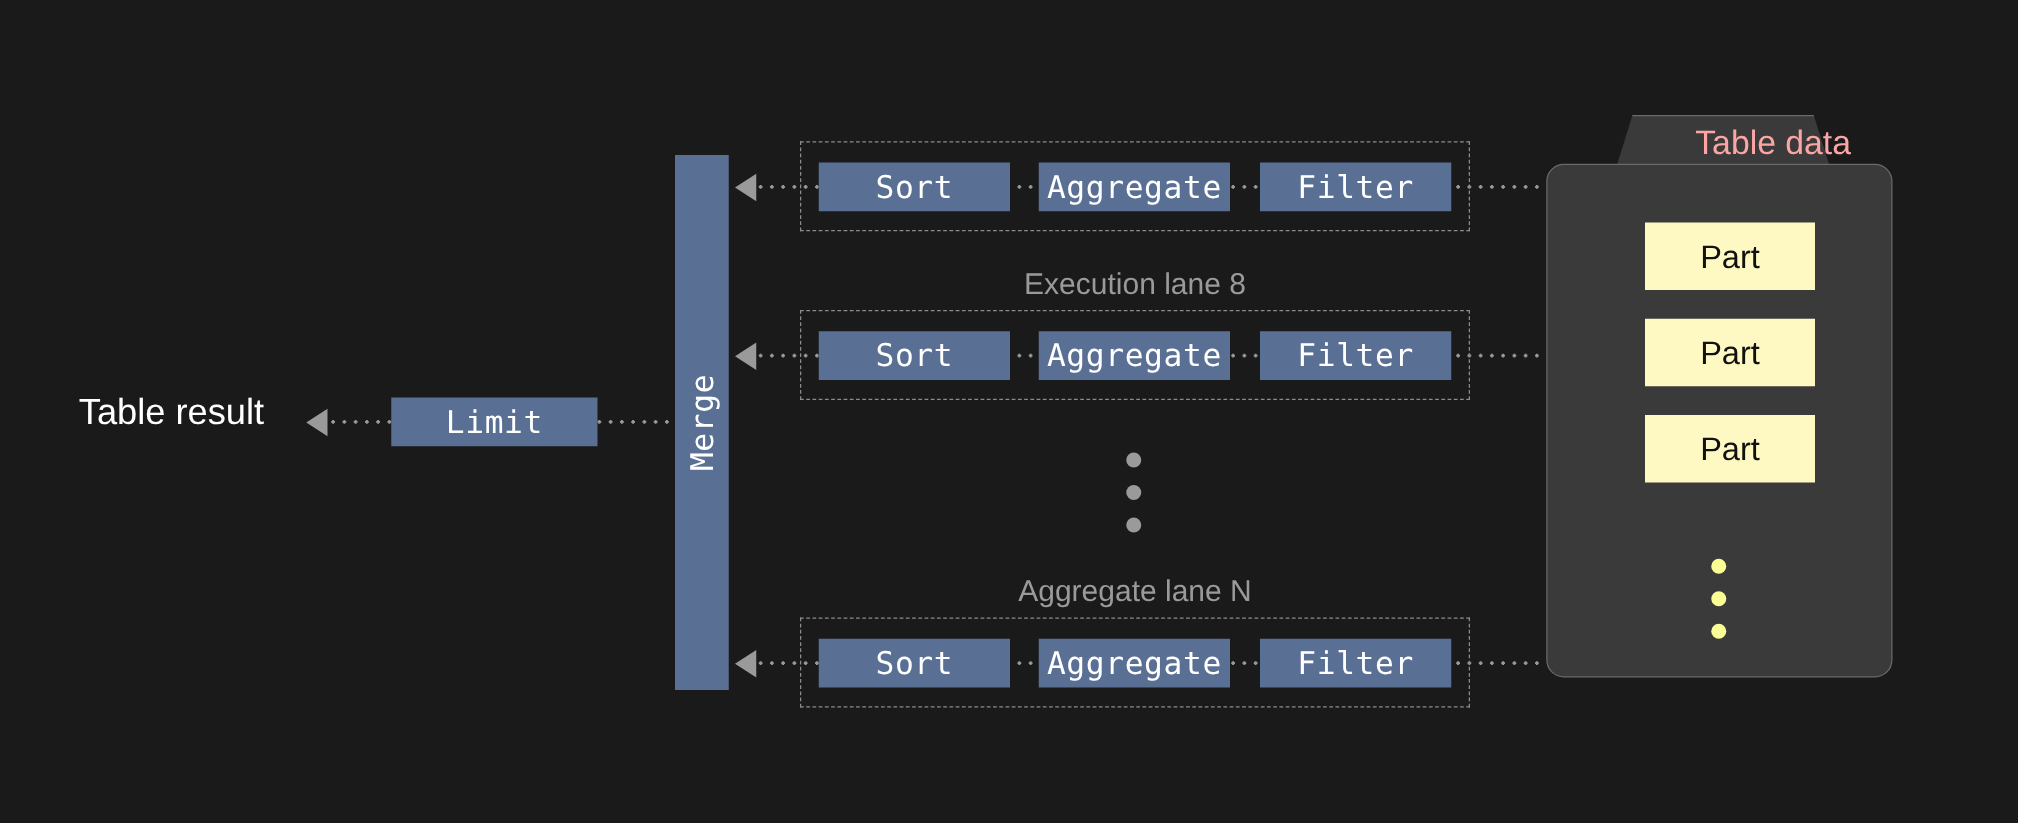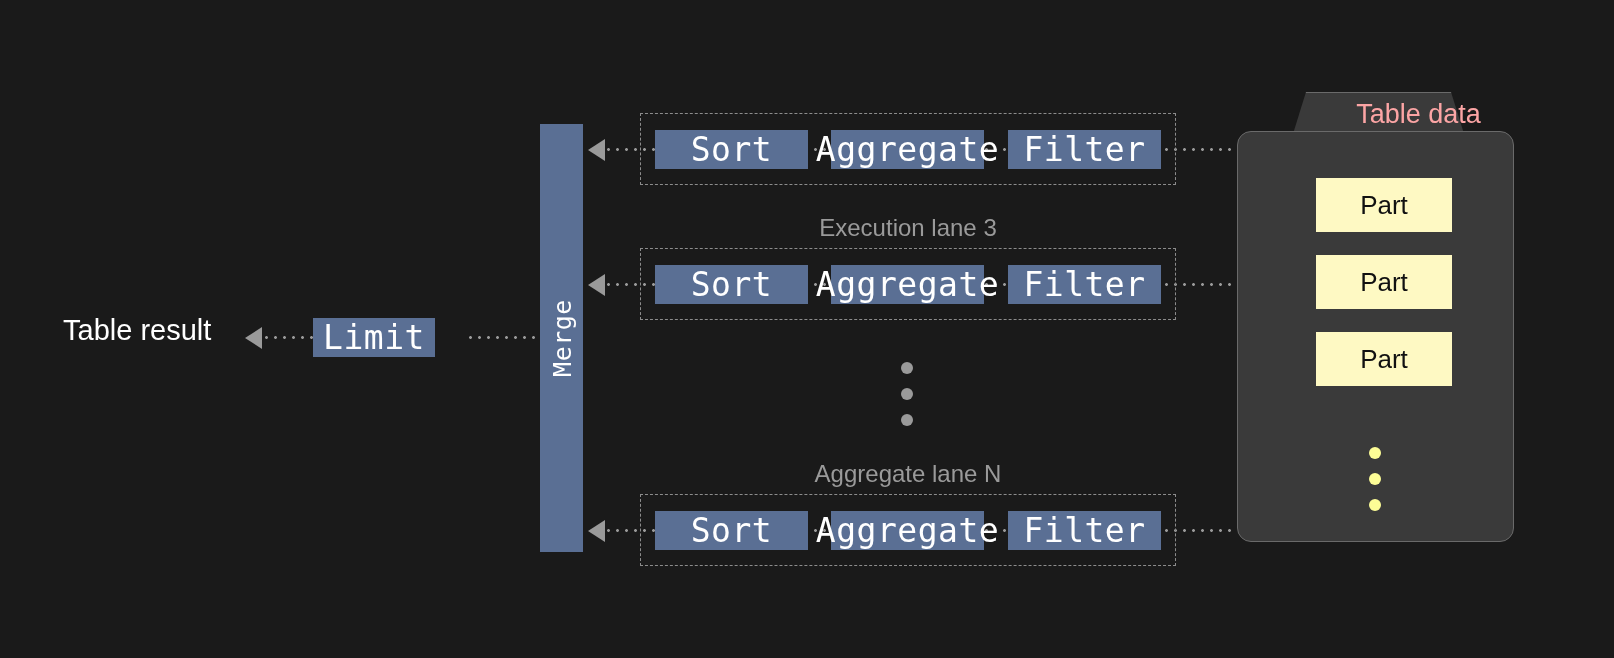--- a/index.html
+++ b/index.html
@@ -36,21 +36,21 @@
     border-bottom: 11px solid transparent;
     border-right: 17px solid #9a9a9a;
   }
 
   
   .op {
     position: absolute;
     background: #5a6f94;
     color: #ffffff;
     font-family: "DejaVu Sans Mono", "Liberation Mono", monospace;
-    font-size: 33px;
+    font-size: 25px;
     display: flex;
     align-items: center;
     justify-content: center;
     letter-spacing: 0.5px;
     z-index: 3;
   }
 
   
   .merge-bar {
     position: absolute;
@@ -173,42 +173,42 @@
 <body>
 
 <div id="stage">
 
   <div class="qresult" style="left:63px; top:314px;">Table result</div>
 
   <div class="arrow-left" style="left:245px; top:327px;"></div>
 
   <div class="dotline" style="left:262px; top:336px; width:56px;"></div>
 
-  <div class="op" style="left:313px; top:318px; width:122px; height:39px;">Limit</div>
+  <div class="op" style="left:313px; top:318px; width:165px; height:39px;">Limit</div>
 
   <div class="dotline" style="left:466px; top:336px; width:76px;"></div>
 
   <div class="merge-bar">
     <span>Merge</span>
   </div>
 
 
   <div class="lane-box" style="left:640px; top:113px; width:536px; height:72px;"></div>
 
   <div class="arrow-left" style="left:588px; top:139px;"></div>
 
   <div class="dotline" style="left:604px; top:148px; width:630px;"></div>
 
   <div class="op" style="left:655px; top:130px; width:153px; height:39px;">Sort</div>
 
   <div class="op" style="left:831px; top:130px; width:153px; height:39px;">Aggregate</div>
 
   <div class="op" style="left:1008px; top:130px; width:153px; height:39px;">Filter</div>
 
-  <div class="lane-label" style="left:640px; top:214px; width:536px;">Execution lane 3</div>
+  <div class="lane-label" style="left:640px; top:214px; width:536px;">Execution lane 8</div>
 
   <div class="lane-box" style="left:640px; top:248px; width:536px; height:72px;"></div>
 
   <div class="arrow-left" style="left:588px; top:274px;"></div>
 
   <div class="dotline" style="left:604px; top:283px; width:630px;"></div>
 
   <div class="op" style="left:655px; top:265px; width:153px; height:39px;">Sort</div>
 
   <div class="op" style="left:831px; top:265px; width:153px; height:39px;">Aggregate</div>

